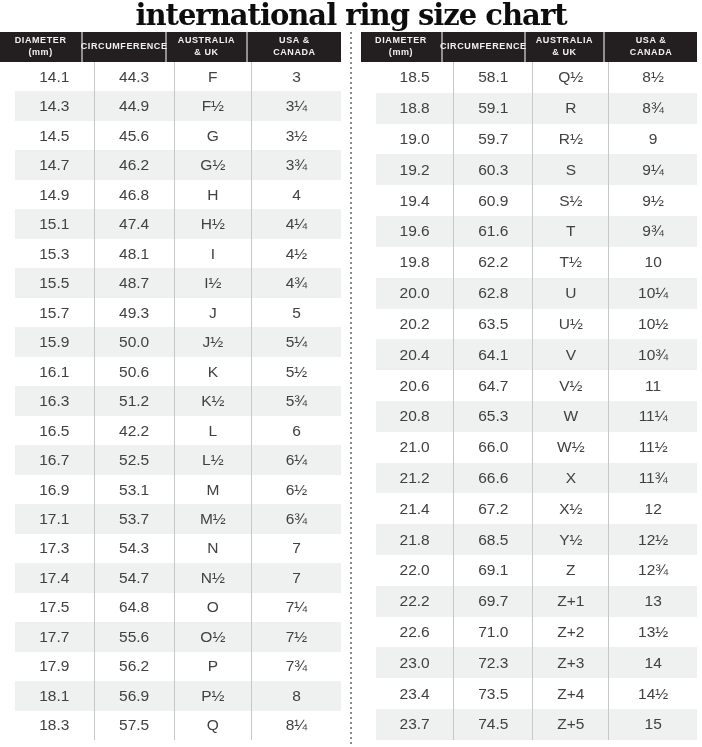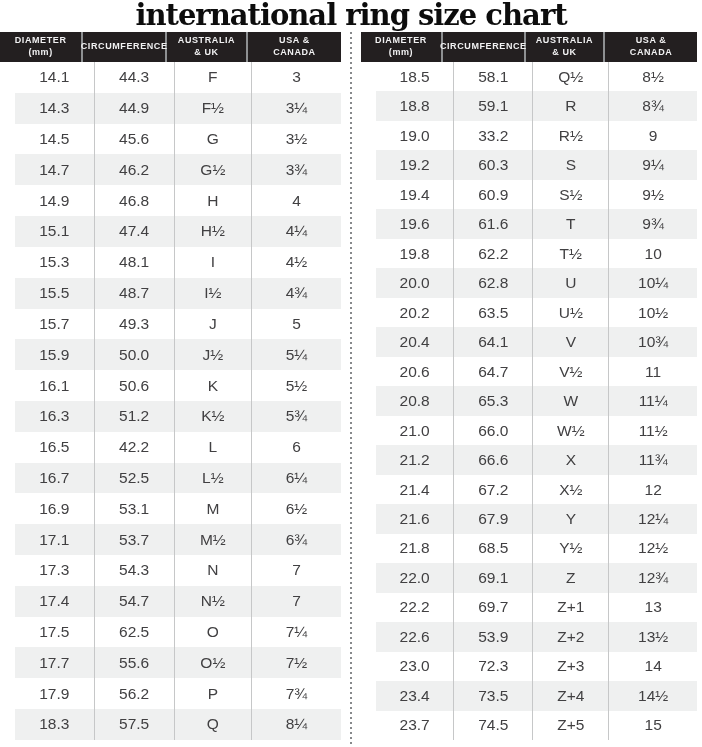--- a/index.html
+++ b/index.html
@@ -223,37 +223,43 @@
             <div class="cell">7</div>
           </div>
           <div class="row">
             <div class="cell">17.4</div>
             <div class="cell">54.7</div>
             <div class="cell">N½</div>
             <div class="cell">7</div>
           </div>
           <div class="row">
             <div class="cell">17.5</div>
-            <div class="cell">62.5</div>
+            <div class="cell">64.8</div>
             <div class="cell">O</div>
             <div class="cell">7¼</div>
           </div>
           <div class="row">
             <div class="cell">17.7</div>
             <div class="cell">55.6</div>
             <div class="cell">O½</div>
             <div class="cell">7½</div>
           </div>
           <div class="row">
             <div class="cell">17.9</div>
             <div class="cell">56.2</div>
             <div class="cell">P</div>
             <div class="cell">7¾</div>
           </div>
           <div class="row">
+            <div class="cell">18.1</div>
+            <div class="cell">56.9</div>
+            <div class="cell">P½</div>
+            <div class="cell">8</div>
+          </div>
+          <div class="row">
             <div class="cell">18.3</div>
             <div class="cell">57.5</div>
             <div class="cell">Q</div>
             <div class="cell">8¼</div>
           </div>
         </div>
     </div>
 
     <div class="divider">
       <div class="divider-line"></div>
@@ -286,21 +292,21 @@
             <div class="cell">8½</div>
           </div>
           <div class="row">
             <div class="cell">18.8</div>
             <div class="cell">59.1</div>
             <div class="cell">R</div>
             <div class="cell">8¾</div>
           </div>
           <div class="row">
             <div class="cell">19.0</div>
-            <div class="cell">33.2</div>
+            <div class="cell">59.7</div>
             <div class="cell">R½</div>
             <div class="cell">9</div>
           </div>
           <div class="row">
             <div class="cell">19.2</div>
             <div class="cell">60.3</div>
             <div class="cell">S</div>
             <div class="cell">9¼</div>
           </div>
           <div class="row">
@@ -363,46 +369,40 @@
             <div class="cell">X</div>
             <div class="cell">11¾</div>
           </div>
           <div class="row">
             <div class="cell">21.4</div>
             <div class="cell">67.2</div>
             <div class="cell">X½</div>
             <div class="cell">12</div>
           </div>
           <div class="row">
-            <div class="cell">21.6</div>
-            <div class="cell">67.9</div>
-            <div class="cell">Y</div>
-            <div class="cell">12¼</div>
-          </div>
-          <div class="row">
             <div class="cell">21.8</div>
             <div class="cell">68.5</div>
             <div class="cell">Y½</div>
             <div class="cell">12½</div>
           </div>
           <div class="row">
             <div class="cell">22.0</div>
             <div class="cell">69.1</div>
             <div class="cell">Z</div>
             <div class="cell">12¾</div>
           </div>
           <div class="row">
             <div class="cell">22.2</div>
             <div class="cell">69.7</div>
             <div class="cell">Z+1</div>
             <div class="cell">13</div>
           </div>
           <div class="row">
             <div class="cell">22.6</div>
-            <div class="cell">53.9</div>
+            <div class="cell">71.0</div>
             <div class="cell">Z+2</div>
             <div class="cell">13½</div>
           </div>
           <div class="row">
             <div class="cell">23.0</div>
             <div class="cell">72.3</div>
             <div class="cell">Z+3</div>
             <div class="cell">14</div>
           </div>
           <div class="row">

